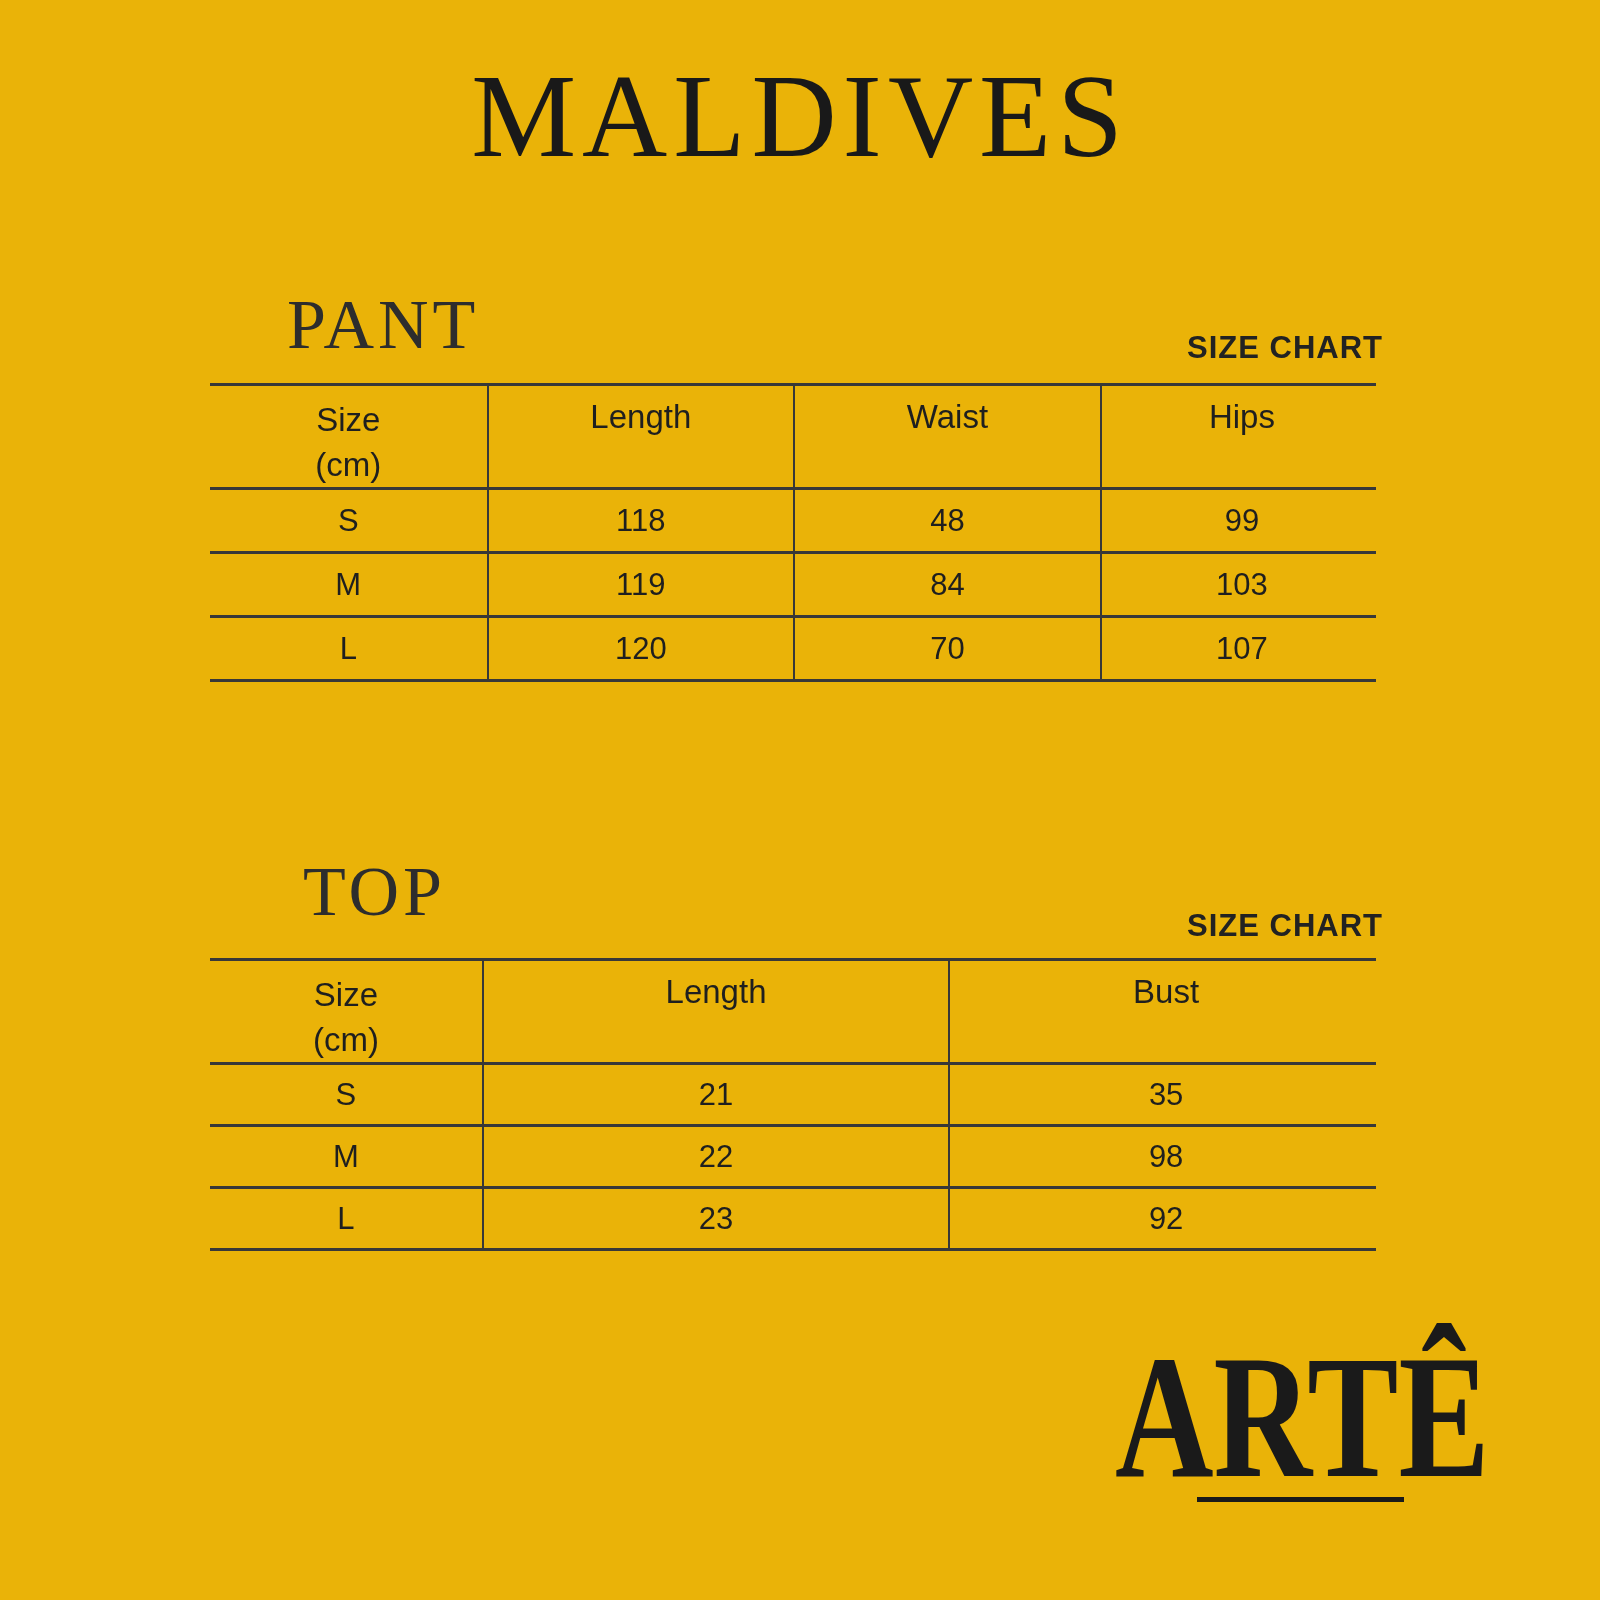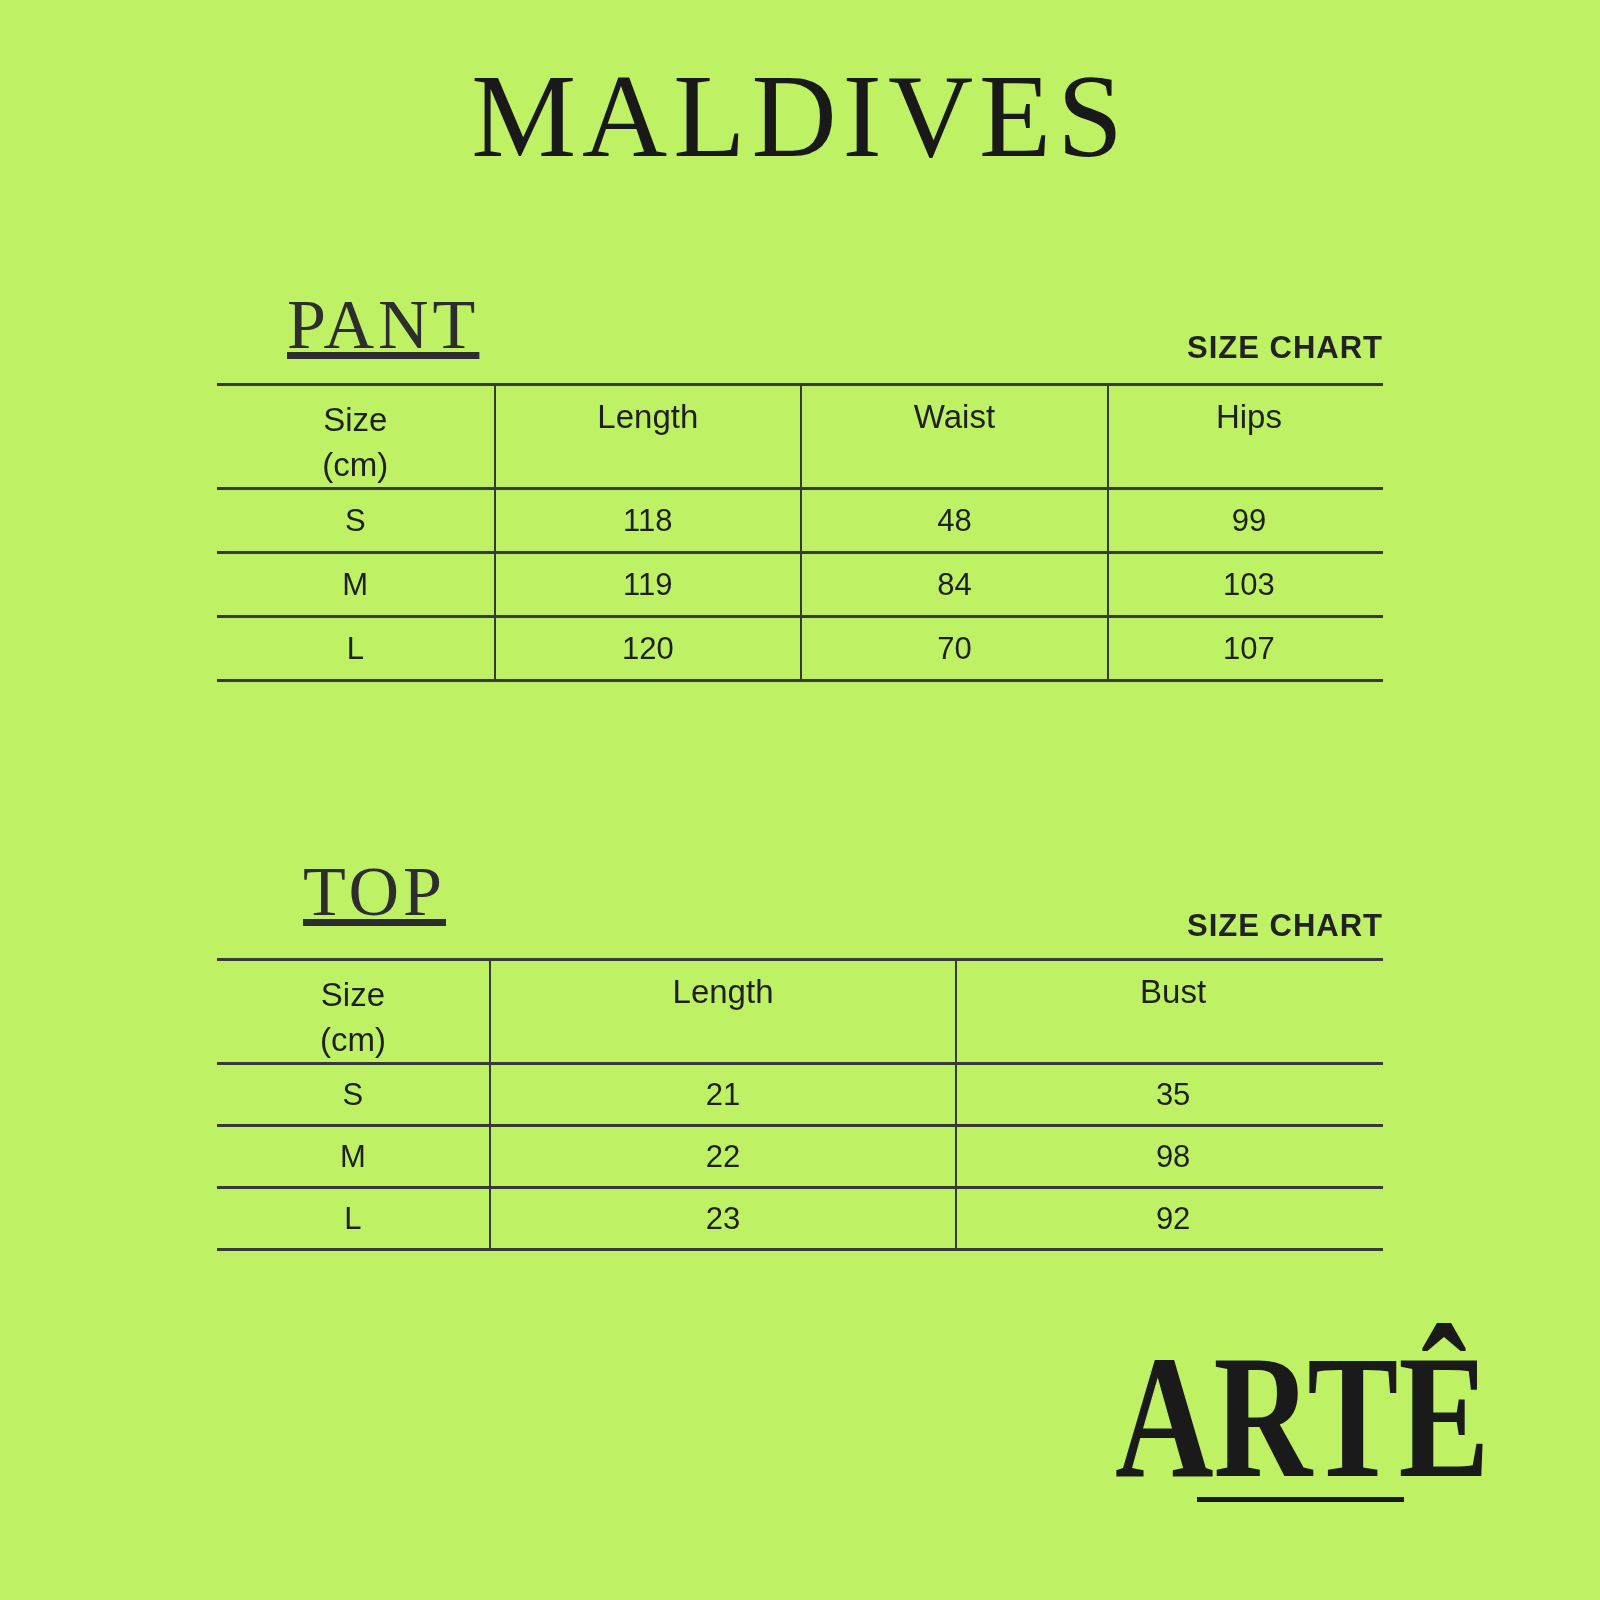--- a/index.html
+++ b/index.html
@@ -4,21 +4,21 @@
 <style>
   html, body {
     margin: 0;
     padding: 0;
     background: #ffffff;
   }
   .canvas {
     position: relative;
     width: 1600px;
     height: 1600px;
-    background: #bef264;
+    background: #eab308;
     overflow: hidden;
     font-family: "Liberation Sans", sans-serif;
     color: #1f1f1f;
   }
 
   
   .brand-title {
     position: absolute;
     top: 58px;
     left: 0;
@@ -35,21 +35,20 @@
 
   
   .section-label {
     position: absolute;
     font-family: "Liberation Serif", serif;
     font-weight: 400;
     font-size: 70px;
     letter-spacing: 4px;
     color: #2d2d2d;
     line-height: 1;
-    text-decoration: underline;
   }
   #pant-label { left: 287px; top: 290px; }
   #top-label  { left: 303px; top: 857px; }
 
   
   .chart-heading {
     position: absolute;
     left: 217px;
     width: 1166px;
     text-align: right;
@@ -57,21 +56,21 @@
     font-weight: 700;
     letter-spacing: 1px;
     color: #222222;
   }
   #pant-heading { top: 330px; }
   #top-heading  { top: 908px; }
 
   
   .size-table {
     position: absolute;
-    left: 217px;
+    left: 210px;
     width: 1166px;
     border-collapse: collapse;
     table-layout: fixed;
     text-align: center;
     color: #1f1f1f;
   }
   #pant-table { top: 383px; }
   #top-table  { top: 958px; }
 
   .size-table th,

